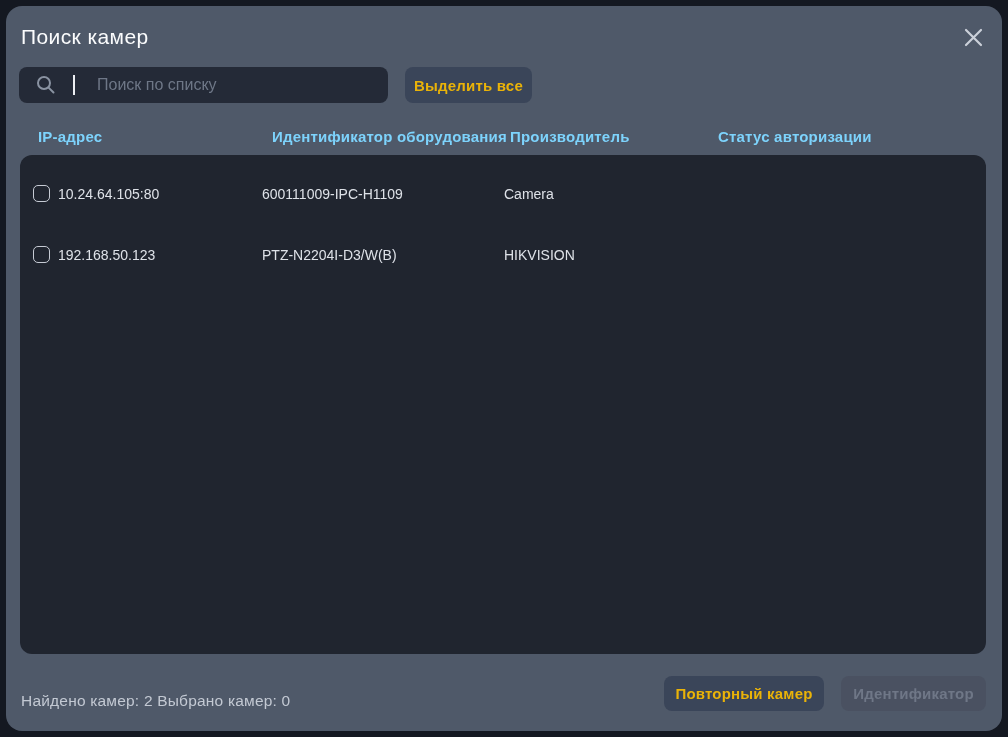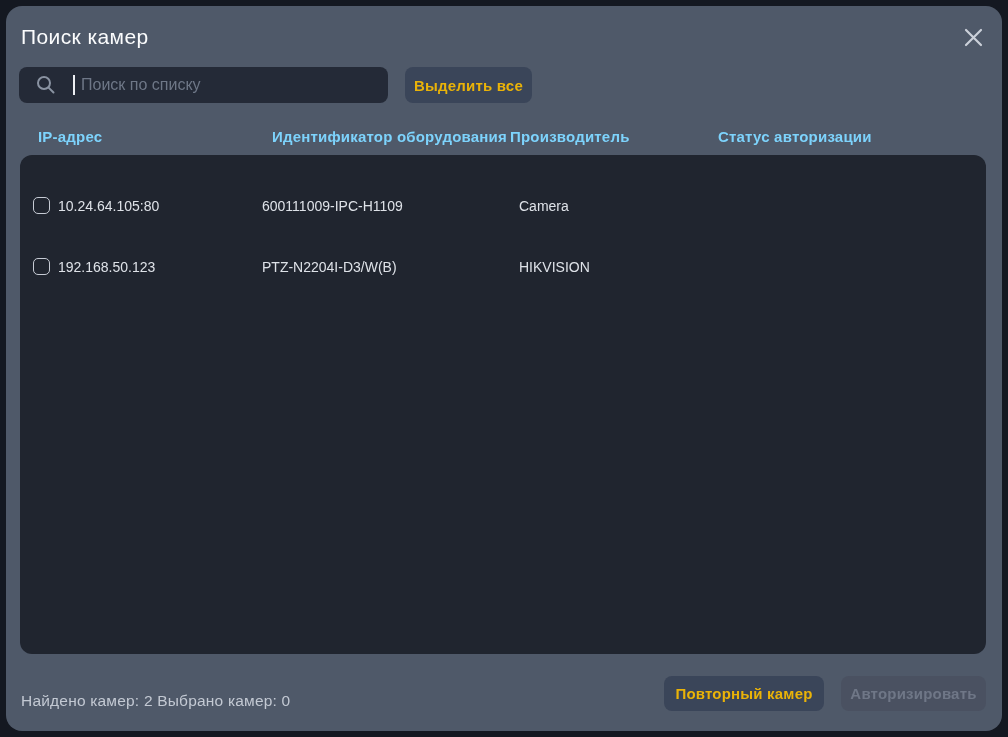--- a/index.html
+++ b/index.html
@@ -35,21 +35,21 @@
     background: #242A37;
     border-radius: 8px;
   }
   .search-box .mag {
     position: absolute; left: 17px; top: 8px;
     pointer-events: none;
   }
   .search-box input {
     width: 100%; height: 100%;
     background: transparent; border: none; outline: none;
-    padding-left: 62px;
+    padding-left: 78px;
     font-family: "Liberation Sans", sans-serif;
     font-size: 16px; color: #E8EBF0;
   }
   .search-box input::placeholder { color: #6E7787; opacity: 1; }
   .caret {
     position: absolute; left: 54px; top: 8px;
     width: 1.5px; height: 20px;
     background: #EDEFF3;
   }
 
@@ -76,21 +76,21 @@
   .col-ip      { left: 32px; }
   .col-id      { left: 234px; margin-left: 32px; }
   .col-manuf   { left: 504px; }
   .col-status  { left: 712px; }
 
   .panel {
     position: absolute; left: 14px; top: 149px;
     width: 966px; height: 499px;
     background: #20252F;
     border-radius: 12px;
-    padding-top: 20px;
+    padding-top: 8px;
     overflow: hidden;
   }
   .row {
     position: relative;
     height: 61px;
     cursor: pointer;
   }
   .row .checkbox {
     position: absolute; left: 13px; top: 22px;
     width: 17px; height: 17px;
@@ -98,21 +98,21 @@
     border-radius: 5px;
     background: transparent;
   }
   .row .cell {
     position: absolute; top: 23px;
     font-size: 14px; color: #DEE2E8;
     white-space: nowrap;
   }
   .cell-ip     { left: 38px; }
   .cell-id     { left: 202px; margin-left: 40px; }
-  .cell-manuf  { left: 499px; }
+  .cell-manuf  { left: 484px; }
   .cell-status { left: 698px; }
 
   .footer-summary {
     position: absolute; left: 15px; bottom: 21px;
     font-size: 15.5px; color: #C3C9D3;
     letter-spacing: 0.2px;
     text-align: right;
   }
   .repeat-search {
     position: absolute; left: 658px; bottom: 20px;
@@ -178,15 +178,15 @@
       <span class="cell cell-manuf">HIKVISION</span>
       <span class="cell cell-status"></span>
     </div>
 
   </div>
 
   <div class="footer-summary">Найдено камер: 2 Выбрано камер: 0</div>
 
   <button class="btn repeat-search">Повторный камер</button>
 
-  <button class="btn authorize" disabled="">Авторизировать</button>
+  <button class="btn authorize" disabled="">Идентификатор</button>
 
 </div>
 
 </body></html>

